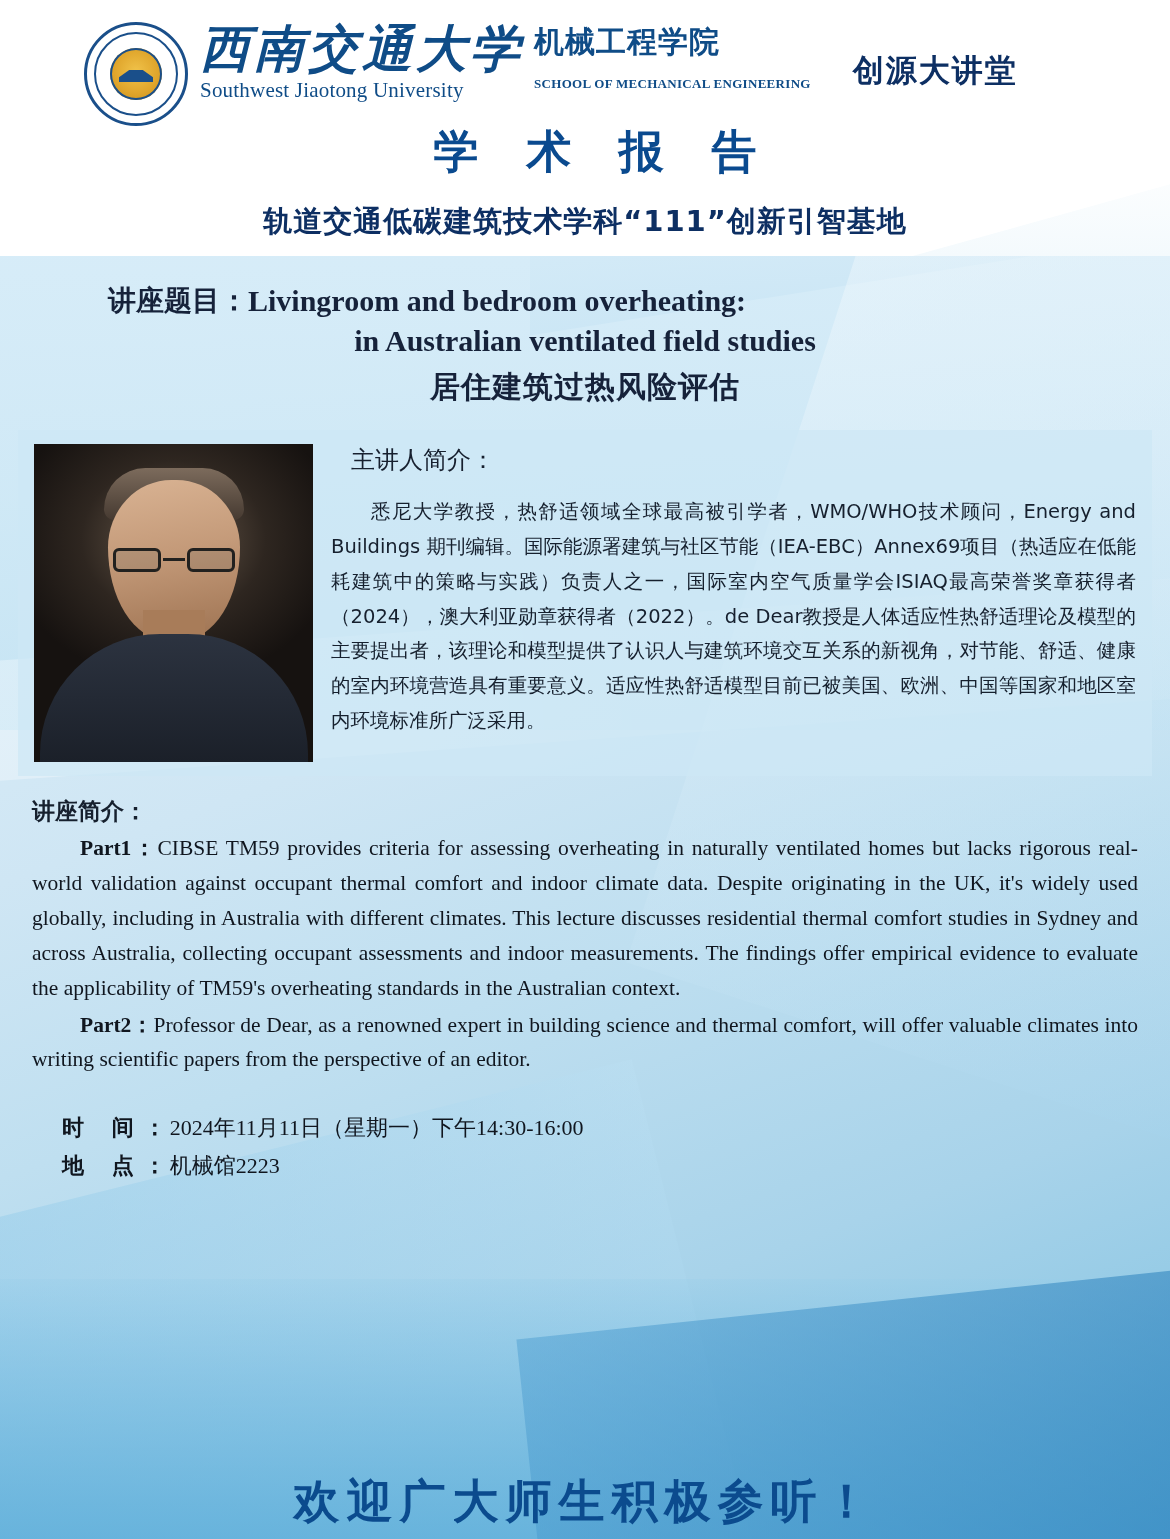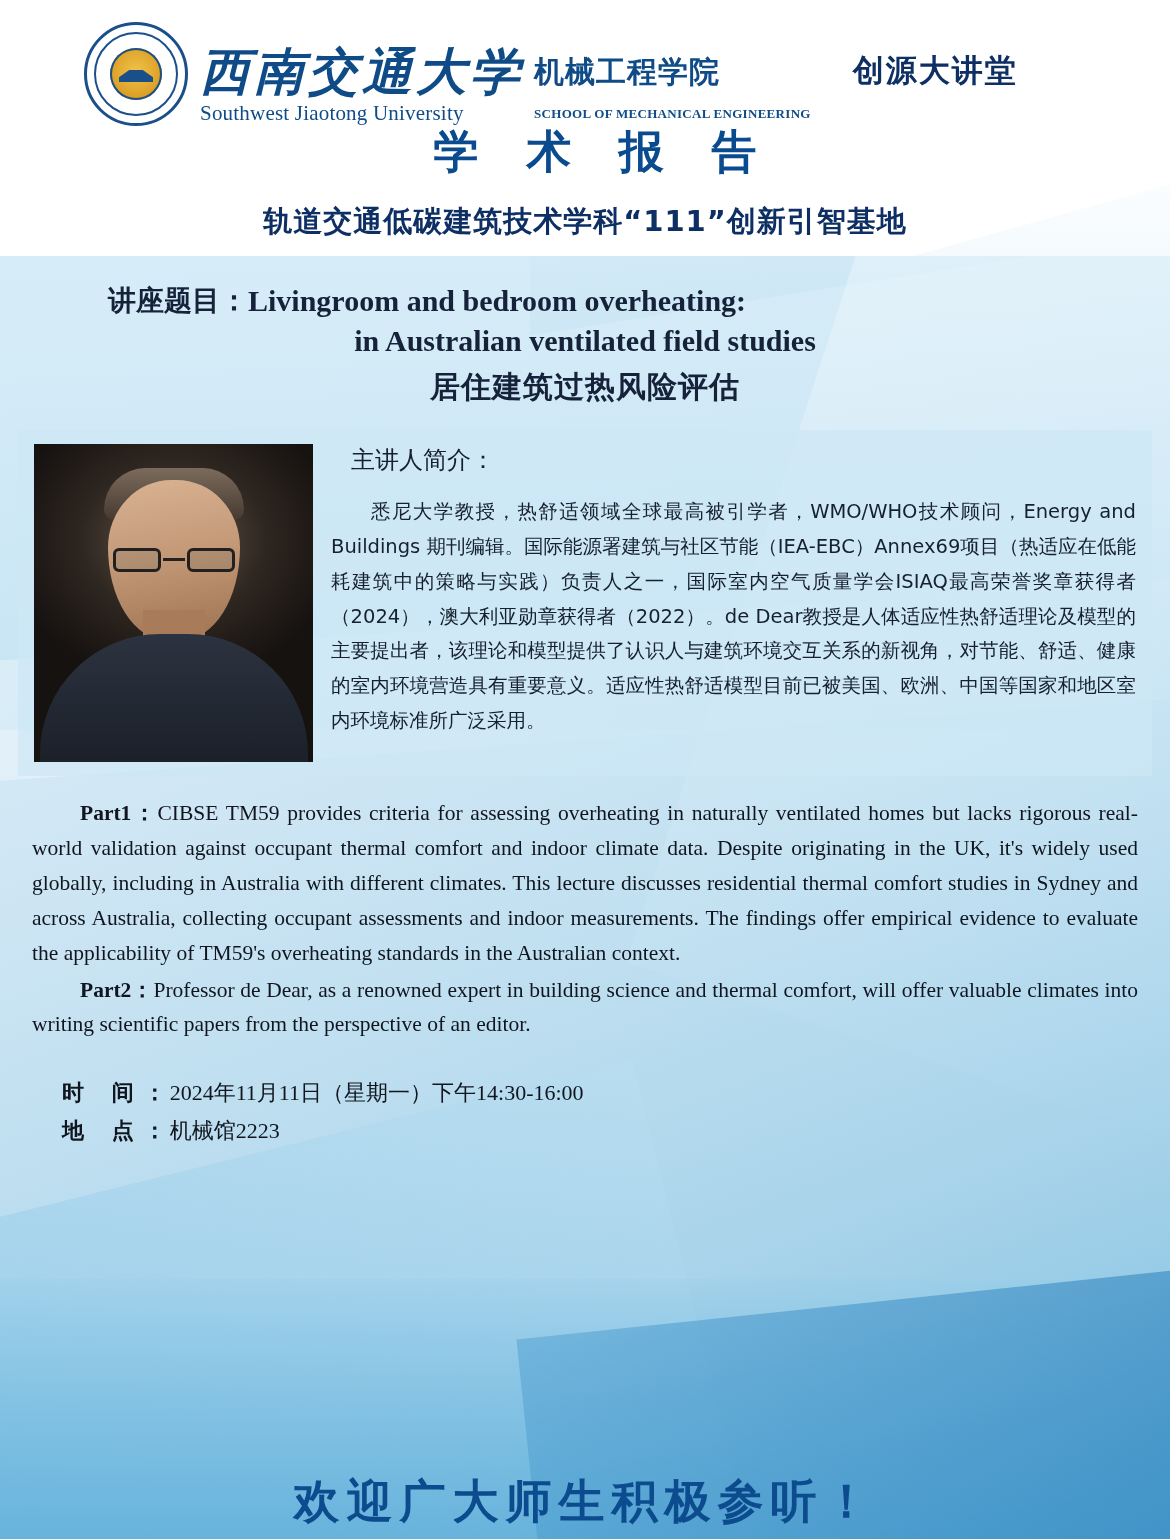--- a/index.html
+++ b/index.html
@@ -72,21 +72,21 @@
   }
   .header-white {
     position: absolute; inset: 0;
     background: #ffffff;
     clip-path: polygon(0 0, 100% 0, 100% 72%, 78% 100%, 0 100%);
     z-index: 0;
   }
   .header-inner { position: relative; z-index: 2; }
   .logo-row {
     display: flex;
-    align-items: flex-end;
+    align-items: flex-start;
     padding: 12px 0 0 84px;
   }
   .logo-seal {
     width: 104px; height: 104px;
     flex: 0 0 104px;
     border-radius: 50%;
     background: #ffffff;
     border: 3px solid #1a4f8a;
     position: relative;
     box-sizing: border-box;
@@ -443,20 +443,21 @@
         <div class="neck"></div>
         <div class="shirt"></div>
       </div>
       <div class="speaker-text">
         <div class="speaker-label">主讲人简介：</div>
         <div class="speaker-bio">悉尼大学教授，热舒适领域全球最高被引学者，WMO/WHO技术顾问，Energy and Buildings 期刊编辑。国际能源署建筑与社区节能（IEA-EBC）Annex69项目（热适应在低能耗建筑中的策略与实践）负责人之一，国际室内空气质量学会ISIAQ最高荣誉奖章获得者（2024），澳大利亚勋章获得者（2022）。de Dear教授是人体适应性热舒适理论及模型的主要提出者，该理论和模型提供了认识人与建筑环境交互关系的新视角，对节能、舒适、健康的室内环境营造具有重要意义。适应性热舒适模型目前已被美国、欧洲、中国等国家和地区室内环境标准所广泛采用。</div>
       </div>
     </div>
 
     <div class="abstract">
+      <div class="abstract-label">讲座简介：</div>
       <p class="abstract-p">
         <span class="part-tag indent">Part1：</span><span>CIBSE TM59 provides criteria for assessing overheating in naturally ventilated homes but lacks rigorous real-world validation against occupant thermal comfort and indoor climate data. Despite originating in the UK, it's widely used globally, including in Australia with different climates. This lecture discusses residential thermal comfort studies in Sydney and across Australia, collecting occupant assessments and indoor measurements. The findings offer empirical evidence to evaluate the applicability of TM59's overheating standards in the Australian context.</span>
       </p>
       <p class="abstract-p">
         <span class="part-tag indent">Part2：</span><span>Professor de Dear, as a renowned expert in building science and thermal comfort, will offer valuable climates into writing scientific papers from the perspective of an editor.</span>
       </p>
     </div>
 
     <div class="details">
       <div class="details-row">

